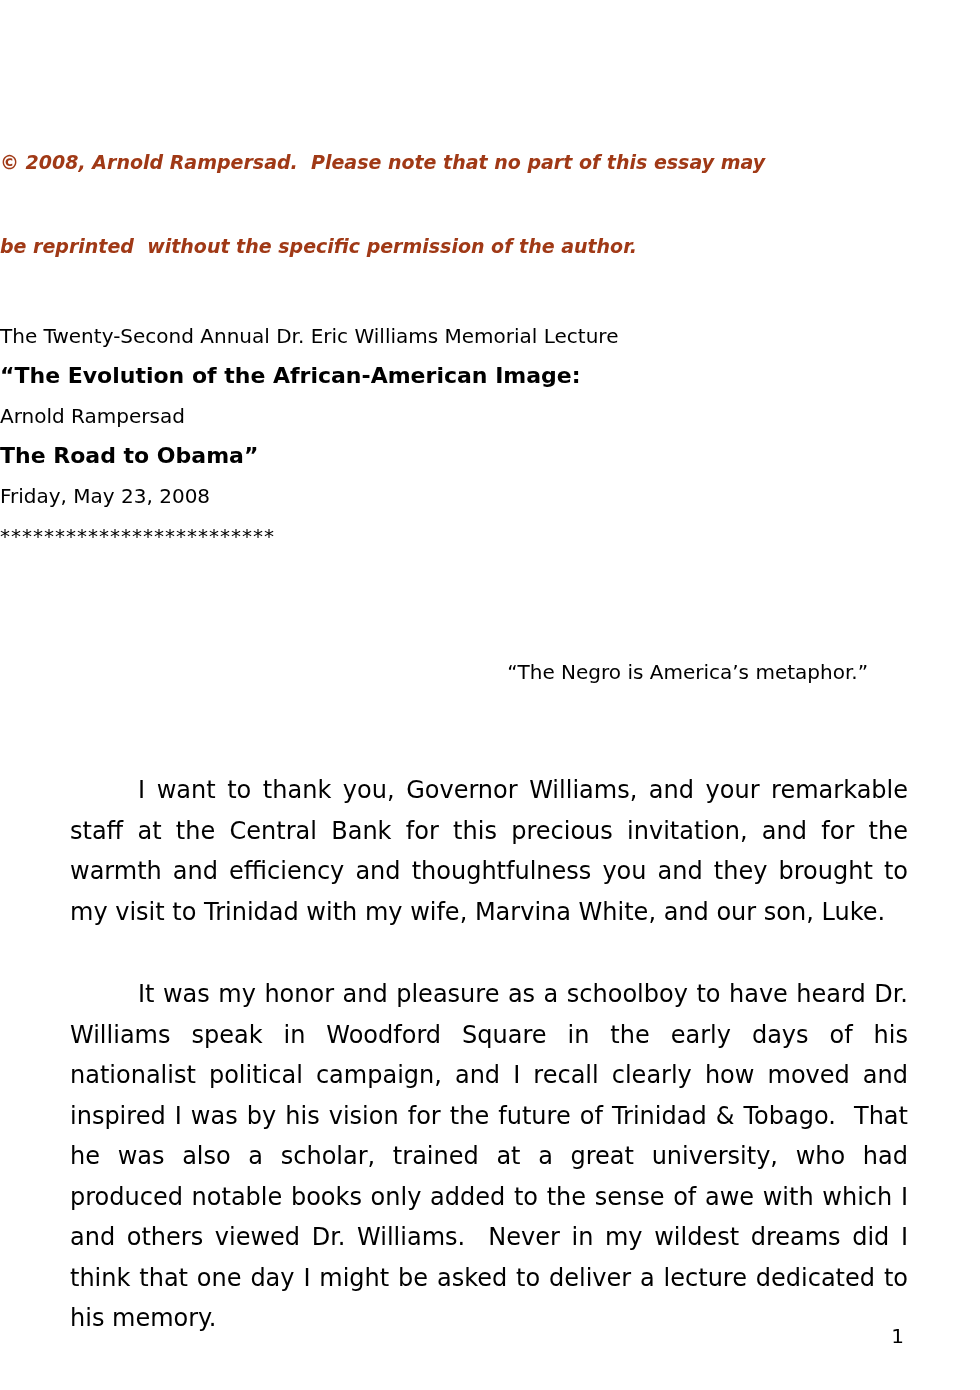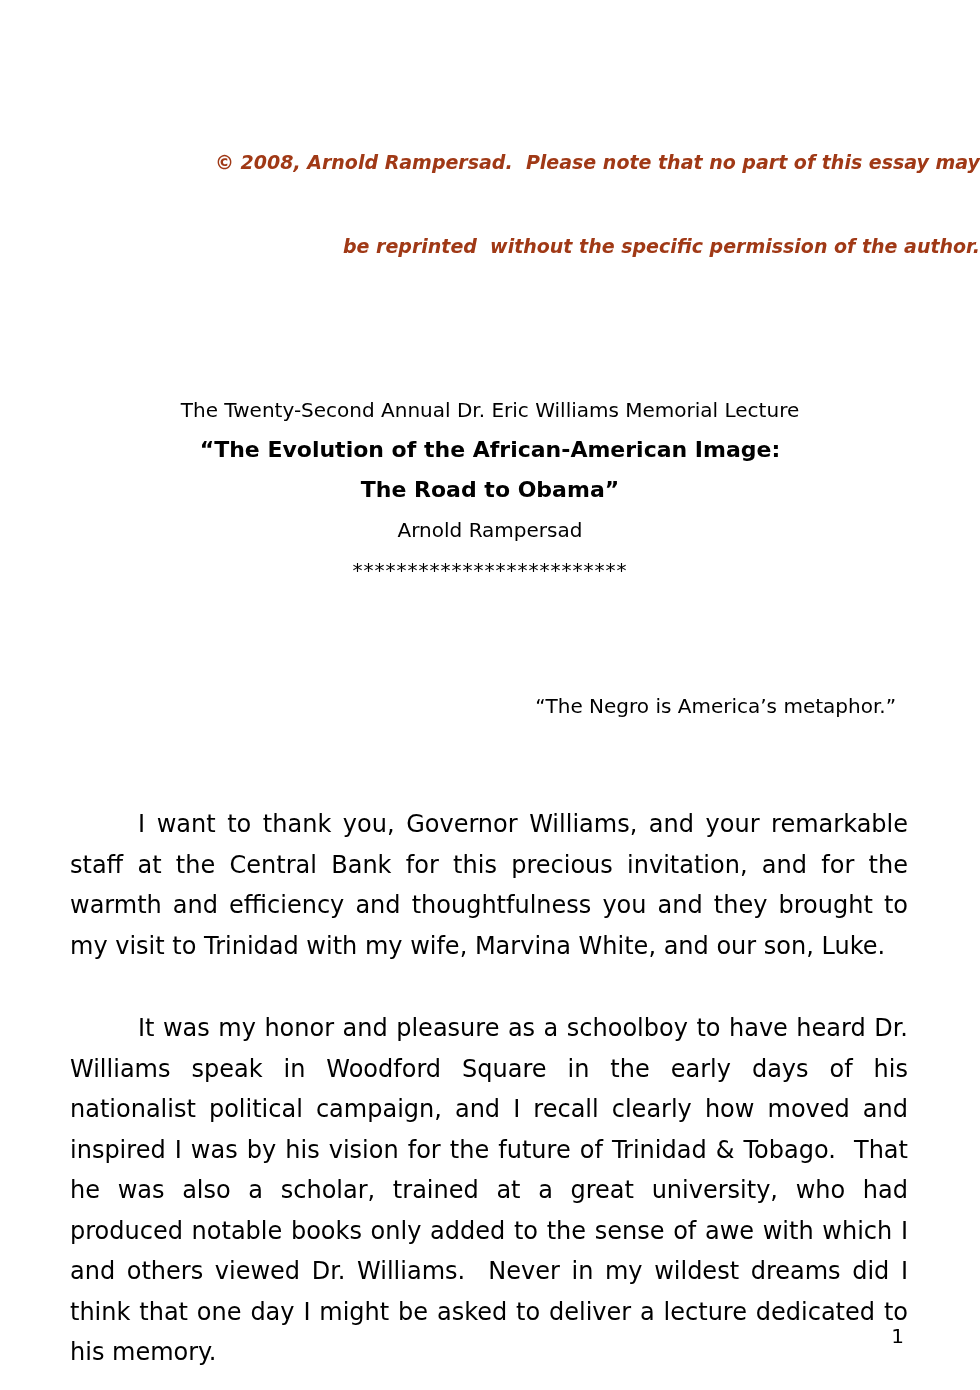--- a/index.html
+++ b/index.html
@@ -12,45 +12,44 @@
     width: 980px;
     height: 1390px;
     background: #ffffff;
     font-family: "DejaVu Sans", "Liberation Sans", sans-serif;
     color: #000000;
     overflow: hidden;
     box-sizing: border-box;
   }
   .copyright {
     padding-top: 92px;
-    text-align: right;
+    text-align: left;
     font-weight: bold;
     font-style: italic;
     font-size: 19px;
     line-height: 28px;
     color: #A03916;
     white-space: pre-wrap;
   }
   .title-block {
-    margin-top: 74px;
-    text-align: center;
+    text-align: left;
     font-size: 20px;
     line-height: 40px;
   }
   .t-line { white-space: pre-wrap; }
   .t-line.bold {
     font-weight: bold;
     font-size: 22px;
   }
   .divider-line {
     letter-spacing: 1px;
   }
   .quote-block {
     margin-top: 96px;
-    padding-right: 84px;
+    padding-right: 112px;
     text-align: right;
     font-size: 20px;
     line-height: 40px;
   }
   .body-text {
     margin: 78px 72px 0 70px;
   }
   .body-para {
     margin: 0 0 42px 0;
     font-size: 24px;
@@ -73,22 +72,23 @@
 <div class="page">
 
   <div class="copyright" style="color: rgb(160, 57, 22);">
     <div class="t-line">© 2008, Arnold Rampersad.  Please note that no part of this essay may</div>
     <div class="t-line">be reprinted  without the specific permission of the author.</div>
   </div>
 
   <div class="title-block">
     <div class="t-line">The Twenty-Second Annual Dr. Eric Williams Memorial Lecture</div>
     <div class="t-line bold">“The Evolution of the African-American Image:</div>
+    <div class="t-line">Arnold Rampersad</div>
     <div class="t-line bold">The Road to Obama”</div>
-    <div class="t-line">Arnold Rampersad</div>
+    <div class="t-line">Friday, May 23, 2008</div>
     <div class="t-line divider-line">*************************</div>
   </div>
 
   <div class="quote-block">
     <div class="t-line">“The Negro is America’s metaphor.”</div>
   </div>
 
   <div class="body-text">
     <p class="body-para">I want to thank you, Governor Williams, and your remarkable staff at the Central Bank for this precious invitation, and for the warmth and efficiency and thoughtfulness you and they brought to my visit to Trinidad with my wife, Marvina White, and our son, Luke.</p>
     <p class="body-para">It was my honor and pleasure as a schoolboy to have heard Dr. Williams speak in Woodford Square in the early days of his nationalist political campaign, and I recall clearly how moved and inspired I was by his vision for the future of Trinidad &amp; Tobago.  That he was also a scholar, trained at a great university, who had produced notable books only added to the sense of awe with which I and others viewed Dr. Williams.  Never in my wildest dreams did I think that one day I might be asked to deliver a lecture dedicated to his memory.</p>

